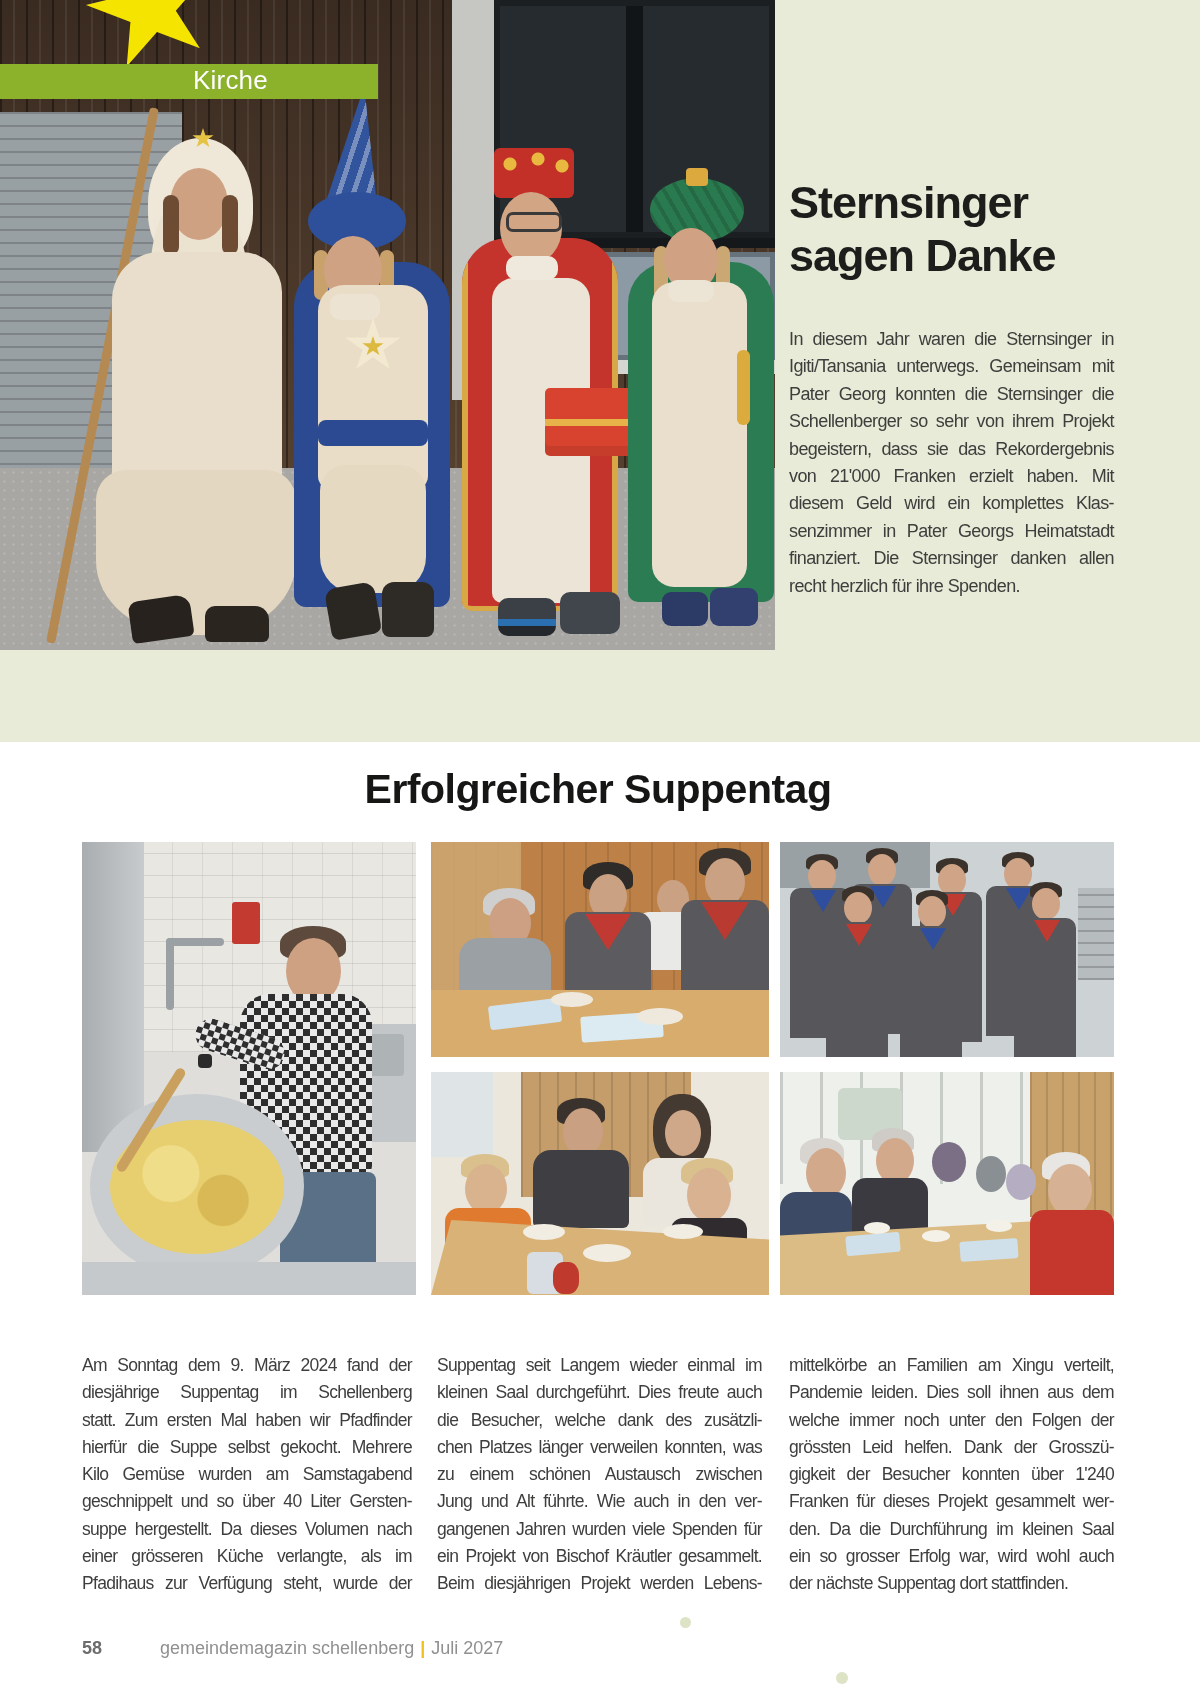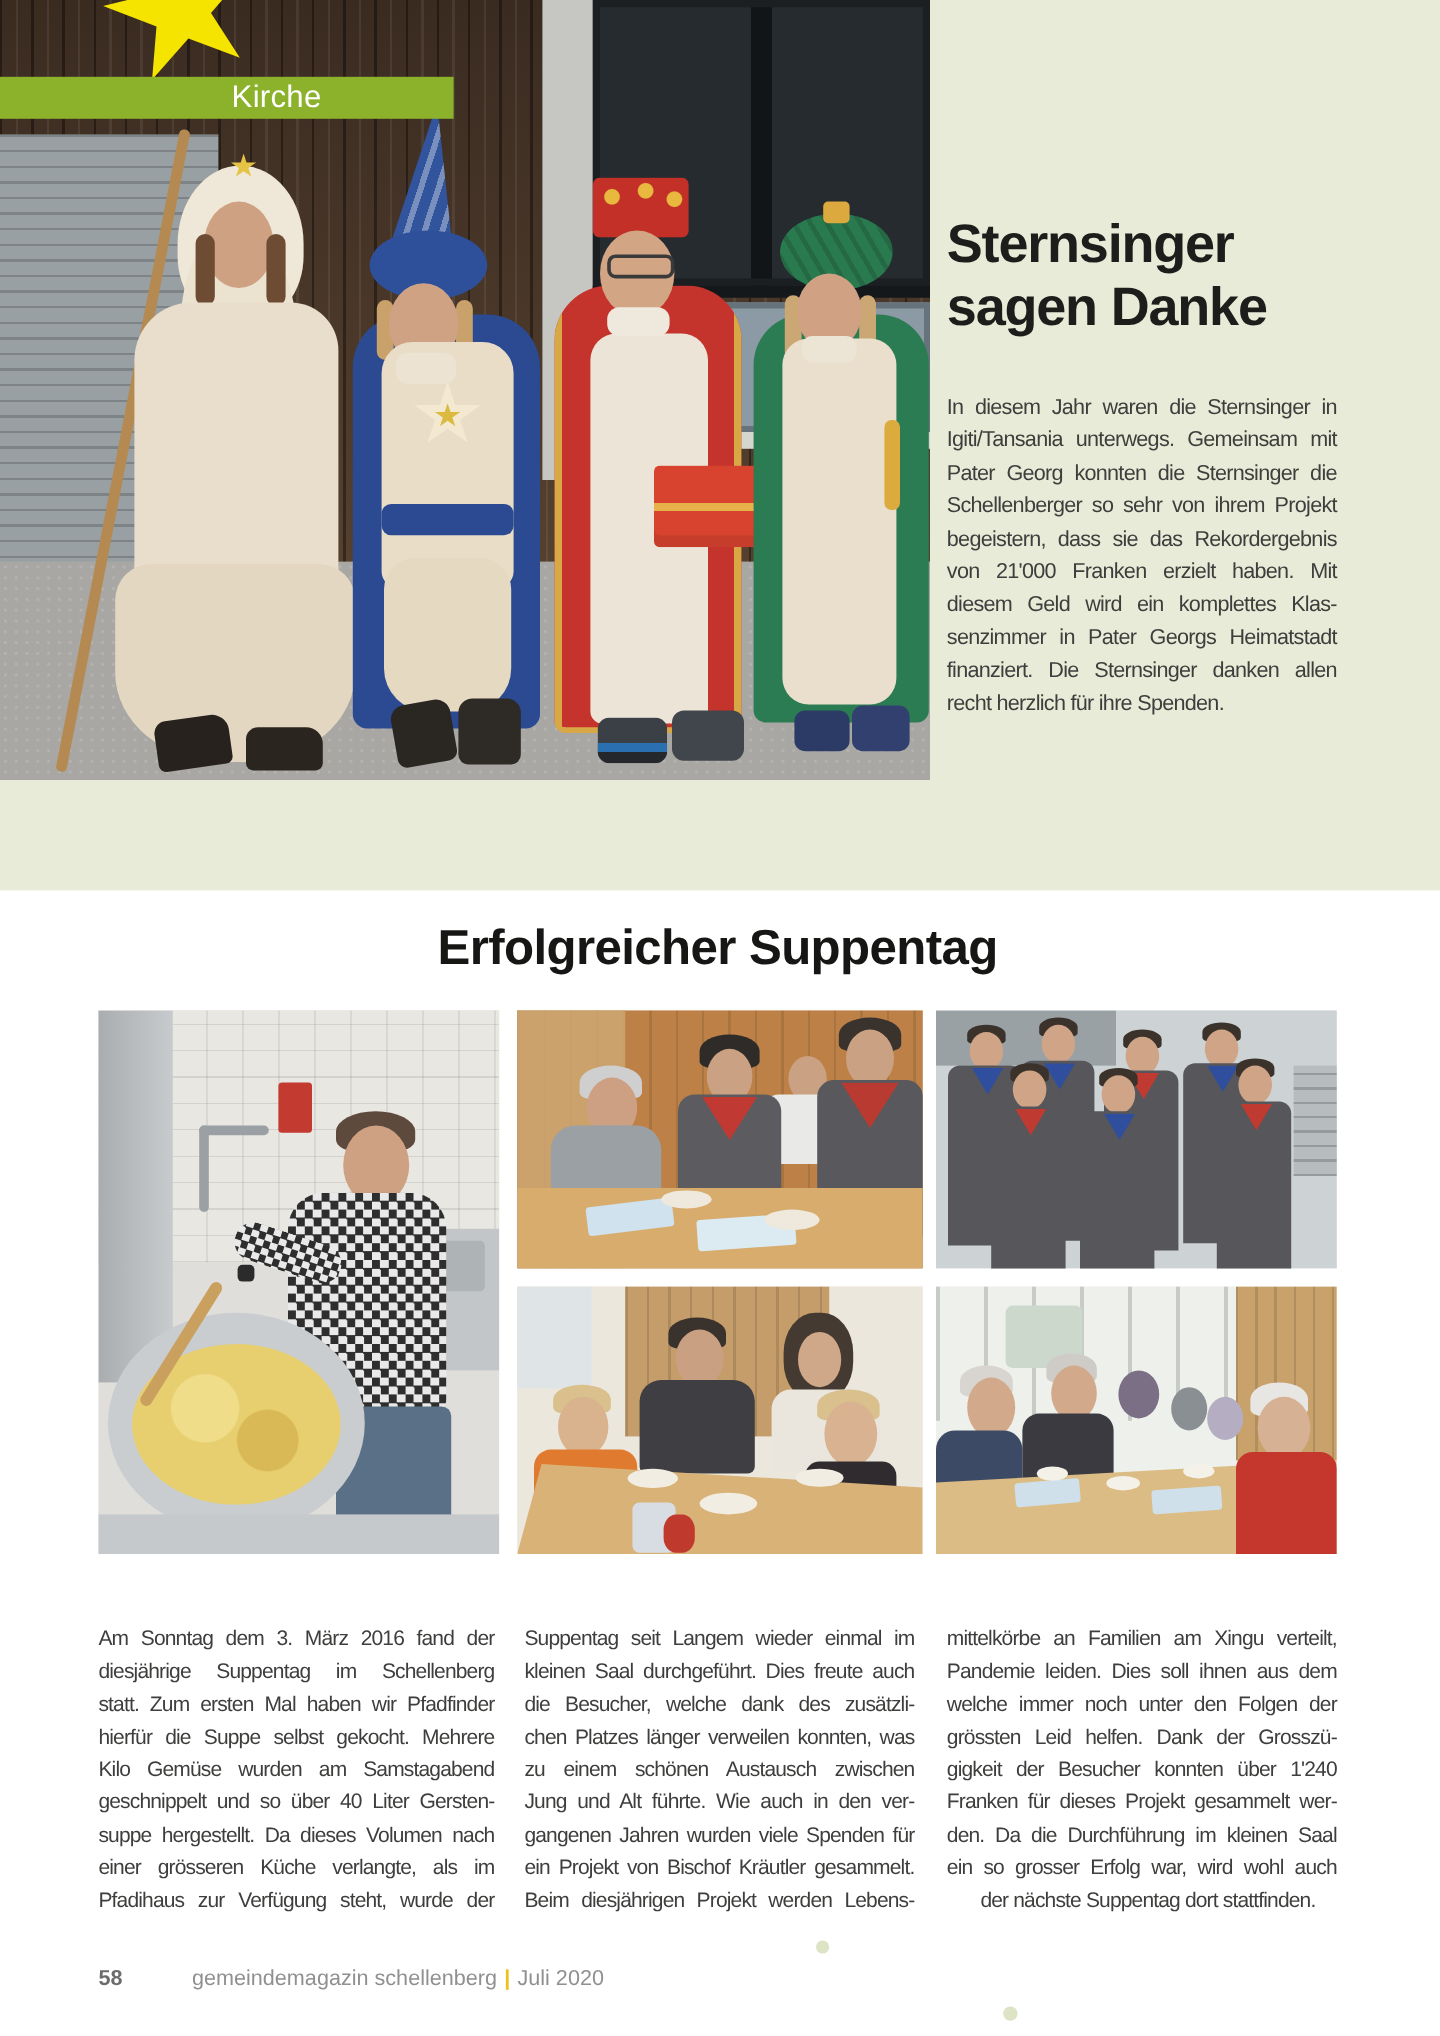--- a/index.html
+++ b/index.html
@@ -222,21 +222,21 @@
   .se-p6f{position:absolute;left:268px;top:92px;width:44px;height:52px;background:#d6b194;border-radius:50%;}
   .se-p6b{position:absolute;left:250px;top:138px;width:84px;height:85px;background:#c5372c;border-radius:14px 14px 0 0;}
 
   
   .col{position:absolute;top:1352px;}
   .col .tline{font-size:17.5px;line-height:27.3px;color:#3e3e3d;letter-spacing:-.7px;
         text-align:justify;text-align-last:justify;}
   .col1{left:82px;width:330px;}
   .col2{left:437px;width:325px;}
   .col3{left:789px;width:325px;}
-  .col3 .tline:last-child{text-align-last:auto;margin-left:28px;}
+  .col3 .tline:last-child{text-align-last:auto;}
 
   
   .dot{position:absolute;background:#dde3c5;border-radius:50%;}
   .dot1{left:680px;top:1617px;width:11px;height:11px;}
   .dot2{left:836px;top:1672px;width:12px;height:12px;}
   .footer{position:absolute;left:0;top:1638px;width:1200px;font-size:18px;}
   .pageno{position:absolute;left:82px;top:0;font-weight:bold;color:#6c6c6c;}
   .foottext{position:absolute;left:160px;top:0;color:#909090;}
   .footsep{color:#f0c11e;margin:0 6px;font-weight:bold;}
 </style>
@@ -447,21 +447,21 @@
     <div class="se-mat2"></div>
     <div class="se-cup1"></div>
     <div class="se-cup2"></div>
     <div class="se-cup3"></div>
     <div class="se-p6h"></div>
     <div class="se-p6f"></div>
     <div class="se-p6b"></div>
   </div>
 
   <div class="col col1 all-just">
-      <div class="tline">Am Sonntag dem 3. März 2016 fand der</div>
+      <div class="tline">Am Sonntag dem 9. März 2024 fand der</div>
       <div class="tline">diesjährige Suppentag im Schellenberg</div>
       <div class="tline">statt. Zum ersten Mal haben wir Pfadfinder</div>
       <div class="tline">hierfür die Suppe selbst gekocht. Mehrere</div>
       <div class="tline">Kilo Gemüse wurden am Samstagabend</div>
       <div class="tline">geschnippelt und so über 40 Liter Gersten-</div>
       <div class="tline">suppe hergestellt. Da dieses Volumen nach</div>
       <div class="tline">einer grösseren Küche verlangte, als im</div>
       <div class="tline">Pfadihaus zur Verfügung steht, wurde der</div>
     </div>
   <div class="col col2 all-just">
@@ -485,16 +485,16 @@
       <div class="tline">den. Da die Durchführung im kleinen Saal</div>
       <div class="tline">ein so grosser Erfolg war, wird wohl auch</div>
       <div class="tline">der nächste Suppentag dort stattfinden.</div>
     </div>
 
   <div class="dot dot1"></div>
   <div class="dot dot2"></div>
 
   <div class="footer">
     <span class="pageno">58</span>
-    <span class="foottext"><span>gemeindemagazin schellenberg</span><span class="footsep">|</span><span>Juli 2020</span></span>
+    <span class="foottext"><span>gemeindemagazin schellenberg</span><span class="footsep">|</span><span>Juli 2027</span></span>
   </div>
 
 </div>
 
 </body></html>

